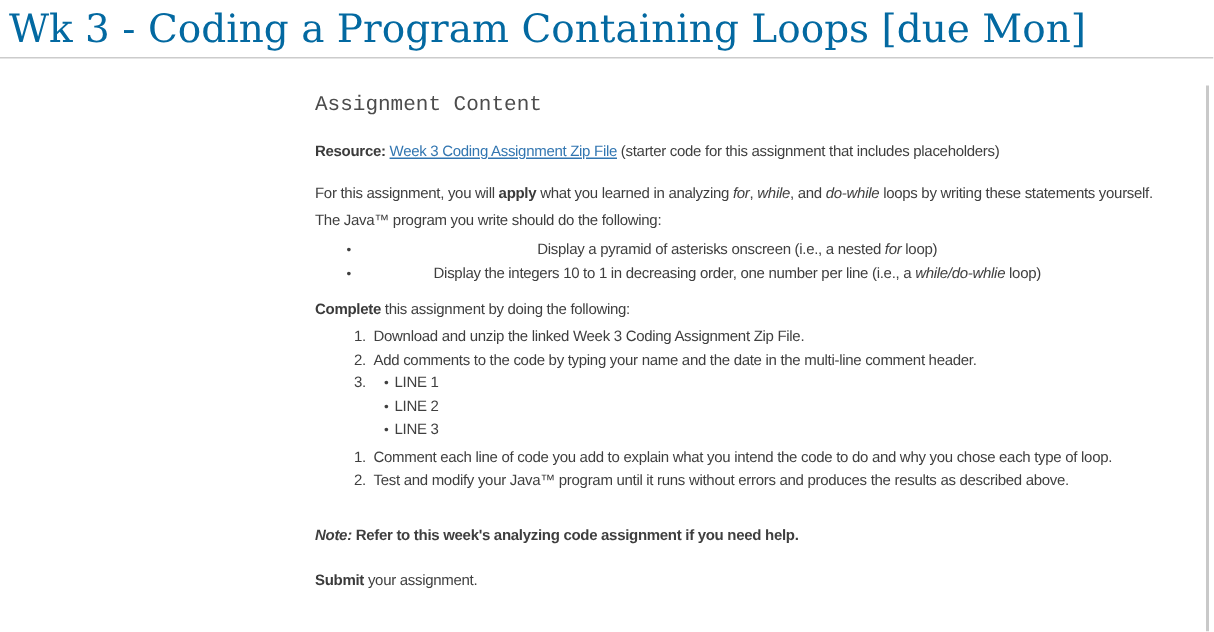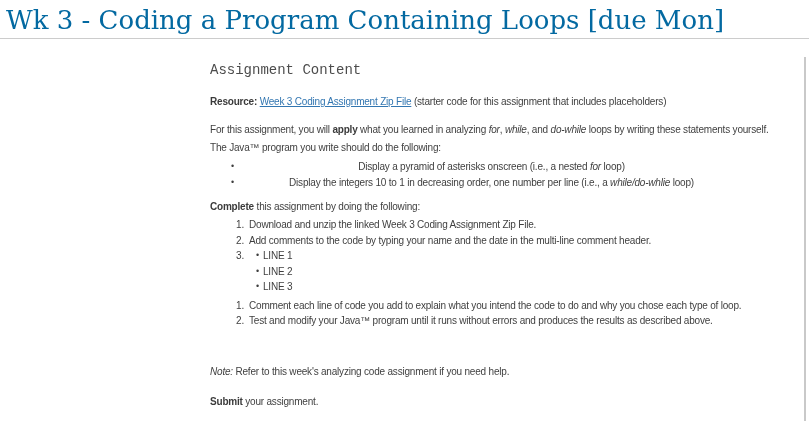--- a/index.html
+++ b/index.html
@@ -87,21 +87,21 @@
     position:relative;
     padding-left:14px;
     line-height:15.5px;
   }
   ul.sub-lines > li::before {
     content:"\2022";
     position:absolute;
     left:7px; top:0;
     font-size:9px;
   }
-  .note-line { margin-top:36px; }
+  .note-line { margin-top:22px;font-weight:bold; }
   .submit-line { margin-top:16px; }
 </style>
 </head>
 <body>
 
 <div class="page-header">
   <div class="page-title">Wk 3 - Coding a Program Containing Loops [due Mon]</div>
 </div>
 <hr class="header-rule">
 <div class="right-divider"></div>

